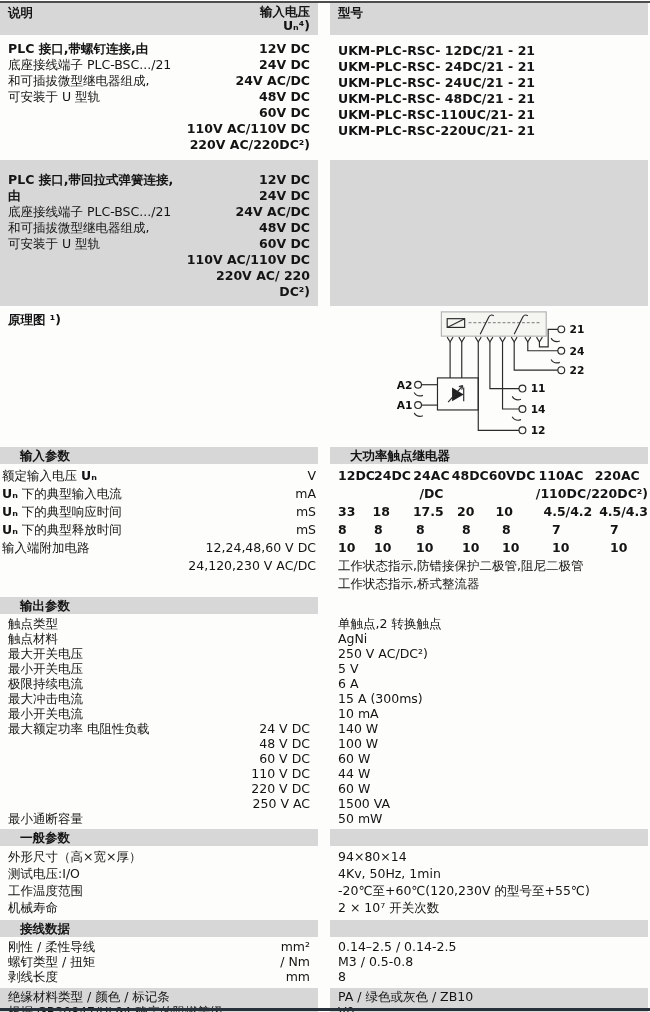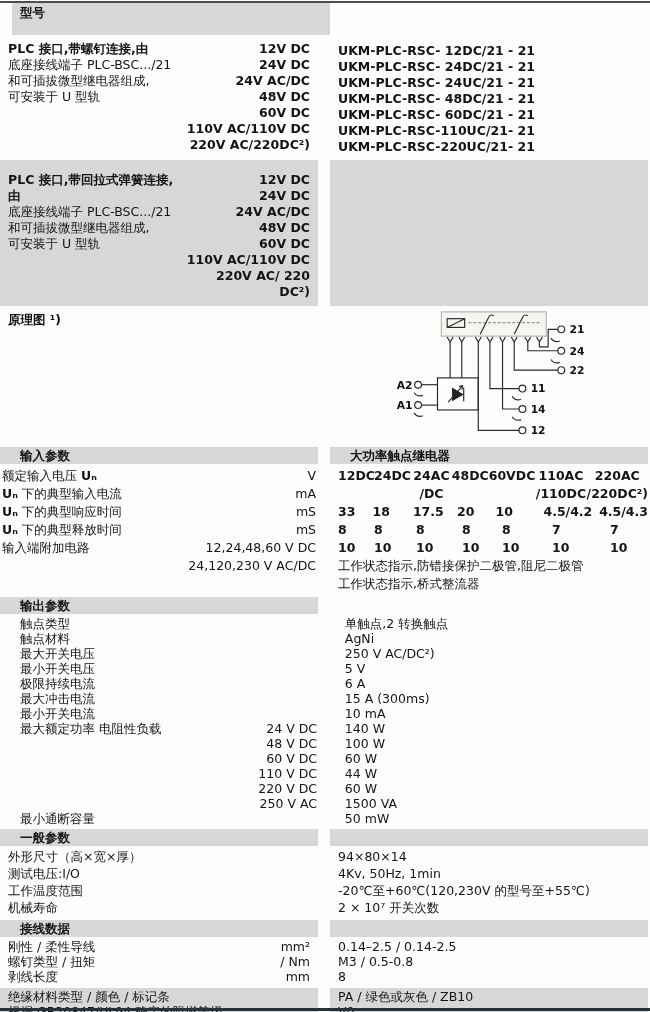--- a/index.html
+++ b/index.html
@@ -36,21 +36,21 @@
   .rt .vrow .c{line-height:18px;font-weight:bold;}
   .rt .c:nth-child(1){width:36px;}
   .rt .c:nth-child(2){width:42px;}
   .rt .c:nth-child(3){width:46px;}
   .rt .c:nth-child(4){width:40px;}
   .rt .c:nth-child(5){width:50px;}
   .rt .c:nth-child(6){width:58px;}
   .rt .c:nth-child(7){flex:1;}
   .rt .note{line-height:18px;}
   
-  .olist{padding:2px 0 0 0;margin-left:12px;}
+  .olist{padding:2px 0 0 0;}
   .orow{display:flex;justify-content:space-between;line-height:15px;padding:0 8px;}
   .ovals{padding:2px 0 0 8px;}
   .ovals div{line-height:15px;}
   
   .glist{padding:2px 0 0 8px;}
   .glist div{line-height:17px;}
   
   .wlist{padding:2px 0 0 0;}
   .wrow{display:flex;justify-content:space-between;line-height:15px;padding:0 8px;}
   .wvals{padding:2px 0 0 8px;}
@@ -62,20 +62,27 @@
   .schem{padding:2px 0 0 4px;}
   svg text{font-family:"DejaVu Sans","Liberation Sans",sans-serif;font-size:11px;font-weight:bold;fill:#111;}
 </style>
 </head>
 <body>
 
 <div class="page">
   <div class="topline"></div>
 
   <div class="row" style="margin-top:3px;">
+    <div class="cl band hband">
+      <span>说明</span>
+      <span class="two">
+        <span>输入电压</span><br>
+        <span>Uₙ⁴)</span>
+      </span>
+    </div>
     <div class="gut"></div>
     <div class="cr band hband">
       <span>型号</span>
     </div>
   </div>
 
   <div class="row" style="margin-top:4px;">
     <div class="cl blk">
       <div class="desc">
           <div>PLC 接口,带螺钉连接,由</div>
@@ -92,21 +99,20 @@
           <div>110V AC/110V DC</div>
           <div>220V AC/220DC²)</div>
         </div>
     </div>
     <div class="gut"></div>
     <div class="cr models">
         <div>UKM-PLC-RSC- 12DC/21 - 21</div>
         <div>UKM-PLC-RSC- 24DC/21 - 21</div>
         <div>UKM-PLC-RSC- 24UC/21 - 21</div>
         <div>UKM-PLC-RSC- 48DC/21 - 21</div>
-        <div>UKM-PLC-RSC- 60DC/21 - 21</div>
         <div>UKM-PLC-RSC-110UC/21- 21</div>
         <div>UKM-PLC-RSC-220UC/21- 21</div>
       </div>
   </div>
 
   <div class="row" style="margin-top:3px;">
     <div class="cl band blk" style="padding-top:12px;padding-bottom:6px;">
       <div class="desc">
           <div>PLC 接口,带回拉式弹簧连接,由</div>
           <div>底座接线端子 PLC-BSC.../21</div>

